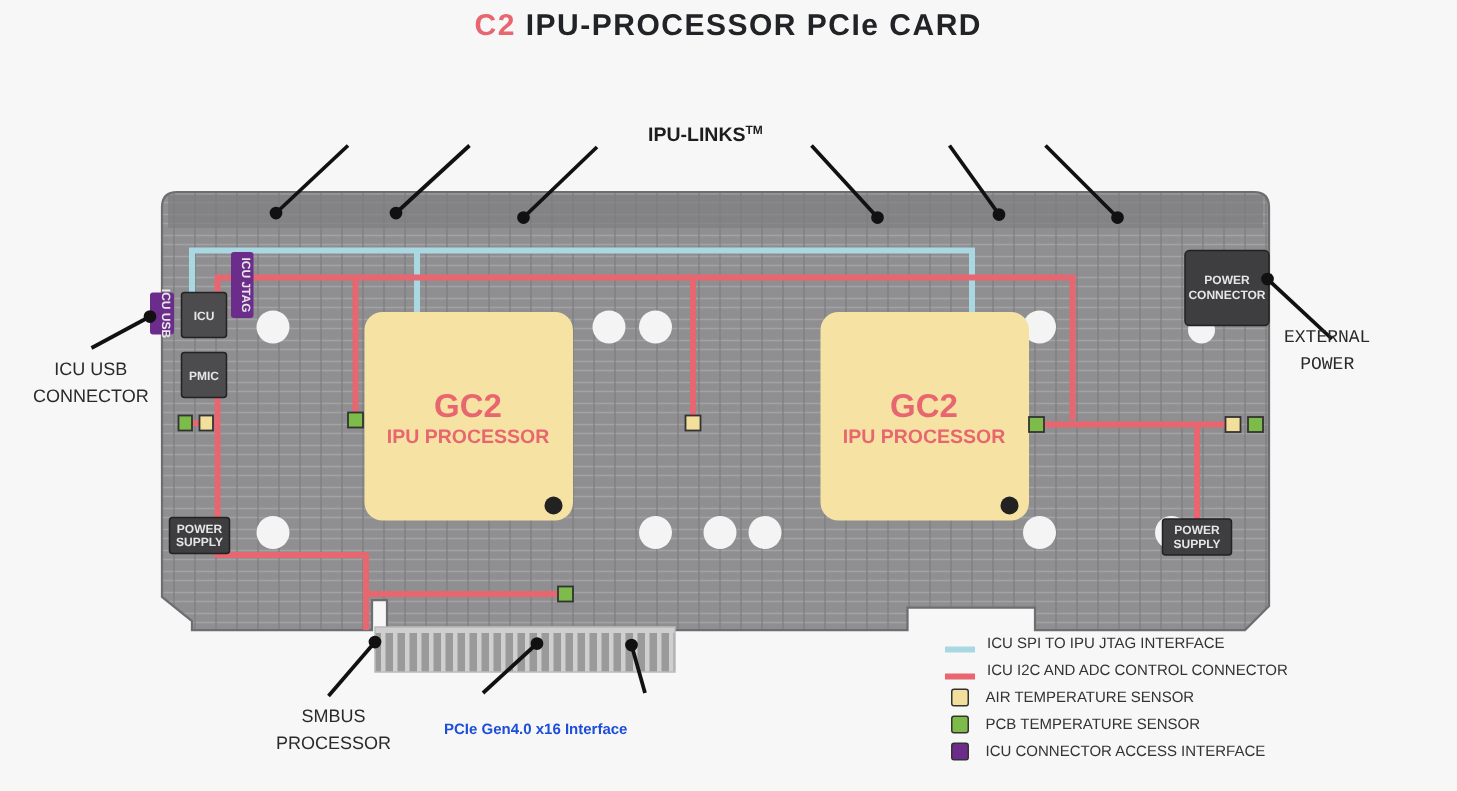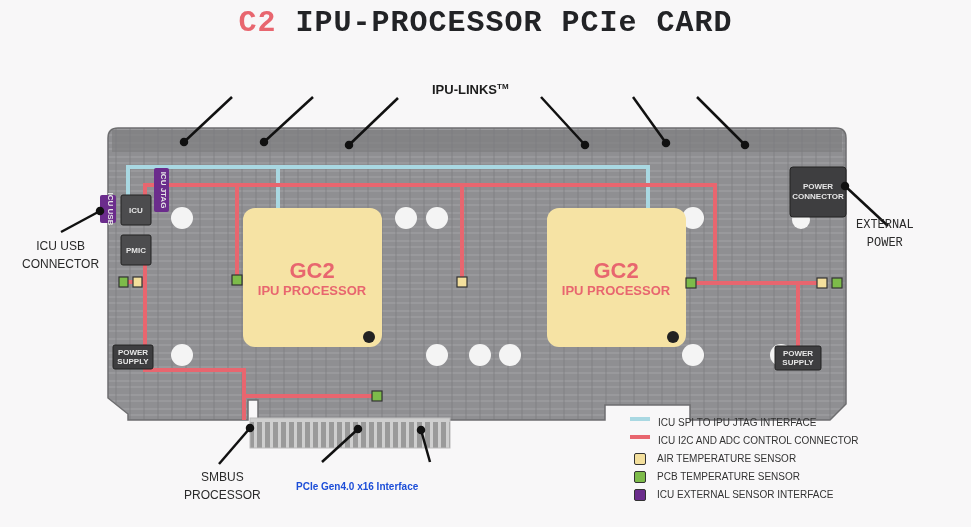--- a/index.html
+++ b/index.html
@@ -1,27 +1,27 @@
 <!DOCTYPE html>
 <html><head>
 <meta charset="utf-8">
 <style>
   html,body{margin:0;padding:0;background:#f8f7f8;}
   body{width:971px;height:527px;position:relative;overflow:hidden;font-family:"Liberation Sans",sans-serif;}
-  .title{position:absolute;left:0;top:6px;width:971px;text-align:center;font-family:Liberation Mono, monospace;font-weight:bold;font-size:30px;letter-spacing:1px;color:#222326;}
+  .title{position:absolute;left:0;top:6px;width:971px;text-align:center;font-family:Liberation Sans, sans-serif;font-weight:bold;font-size:20px;letter-spacing:1px;color:#222326;}
   .title .accent{color:#e8666f;}
   .lbl{position:absolute;font-family:"Liberation Sans",sans-serif;color:#2a2a2a;font-size:12px;text-align:center;line-height:18px;}
   .ipu-links{left:392px;top:78px;font-size:13px;font-weight:bold;color:#1d1d1d;padding-left:40px;}
   .ipu-links sup{font-size:8px;}
   .pcie-label{left:296px;top:478px;font-size:10px;font-weight:bold;color:#1d4ed8;}
   svg{position:absolute;left:0;top:0;}
   .chip-text{font-family:"Liberation Sans",sans-serif;font-weight:bold;fill:#e8666f;text-anchor:middle;}
   .box-text{font-family:"Liberation Sans",sans-serif;fill:#e6e6e6;text-anchor:middle;font-size:8px;font-weight:bold;}
   .legend{position:absolute;left:630px;top:417px;}
-  .legend-item{display:flex;align-items:flex-start;height:18px;font-size:10px;color:#333;font-family:"Liberation Sans",sans-serif;}
+  .legend-item{display:flex;align-items:flex-end;height:18px;font-size:10px;color:#333;font-family:"Liberation Sans",sans-serif;}
   .sw-line{width:20px;height:4px;margin-right:8px;}
   .sw-box{width:10px;height:10px;border:1.5px solid #333;border-radius:2px;margin:0 11px 0 4px;}
 </style>
 </head>
 <body>
 
 <div class="title"><span class="accent">C2</span> <span>IPU-PROCESSOR PCIe CARD</span></div>
 
 <svg width="971" height="527">
   <defs>
@@ -170,15 +170,15 @@
   <div class="legend-item">
       <span class="sw-box" style="background:#f3df9c"></span>
       <span>AIR TEMPERATURE SENSOR</span>
     </div>
   <div class="legend-item">
       <span class="sw-box" style="background:#7dbb4a"></span>
       <span>PCB TEMPERATURE SENSOR</span>
     </div>
   <div class="legend-item">
       <span class="sw-box" style="background:#6b2c8c"></span>
-      <span>ICU EXTERNAL SENSOR INTERFACE</span>
+      <span>ICU CONNECTOR ACCESS INTERFACE</span>
     </div>
 </div>
 
 </body></html>

